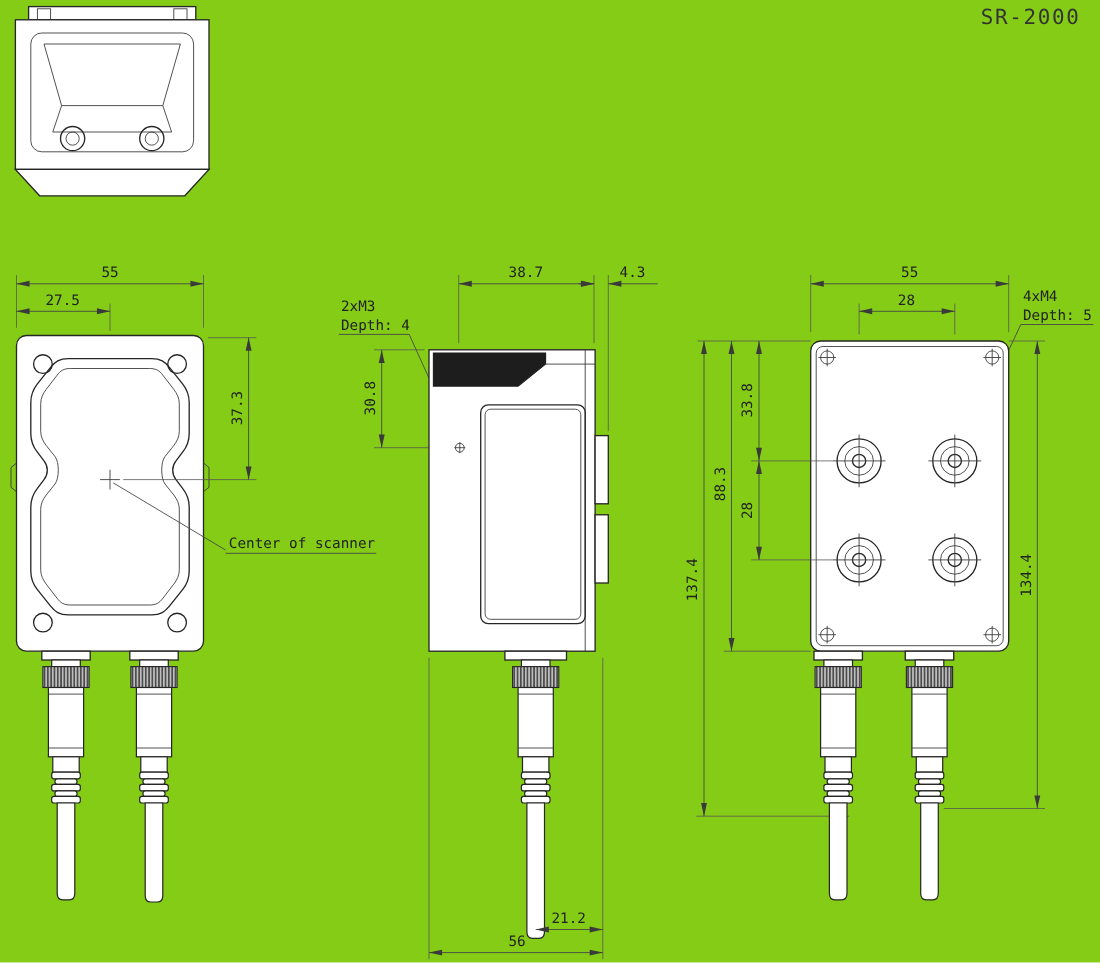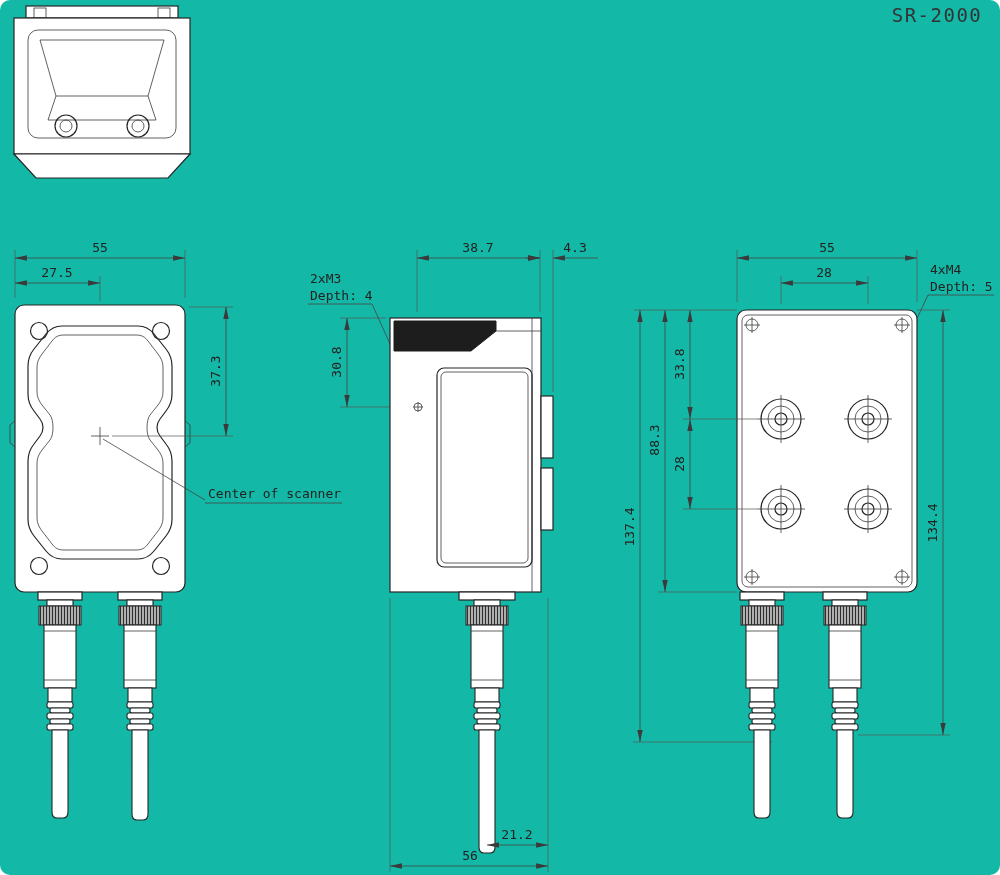--- a/index.html
+++ b/index.html
@@ -1,16 +1,16 @@
 <!DOCTYPE html>
 <html><head>
 <meta charset="utf-8">
 <style>
   html,body{margin:0;padding:0;background:#ffffff;}
-  #stage{position:relative;width:1000px;height:875px;background:#14b8a6;overflow:hidden;border-radius:10px;}
+  #stage{position:relative;width:1000px;height:875px;background:#84cc16;overflow:hidden;}
   svg{display:block;}
   .ol{fill:none;stroke:#262626;stroke-width:1.2;}
   .ol2{fill:#ffffff;stroke:#262626;stroke-width:1.2;}
   .thin{fill:none;stroke:#3a3a3a;stroke-width:0.8;}
   .dimln{fill:none;stroke:#444444;stroke-width:0.8;}
   .extln{fill:none;stroke:#555555;stroke-width:0.7;}
   .dark{fill:#1d1d1d;stroke:#1d1d1d;}
   .dimtxt{font-family:"DejaVu Sans Mono",monospace;font-size:13px;fill:#222222;}
   .notetxt{font-family:"DejaVu Sans Mono",monospace;font-size:13px;fill:#222222;}
   .titletxt{font-family:"DejaVu Sans Mono",monospace;font-size:19px;fill:#333333;letter-spacing:1.5px;}

